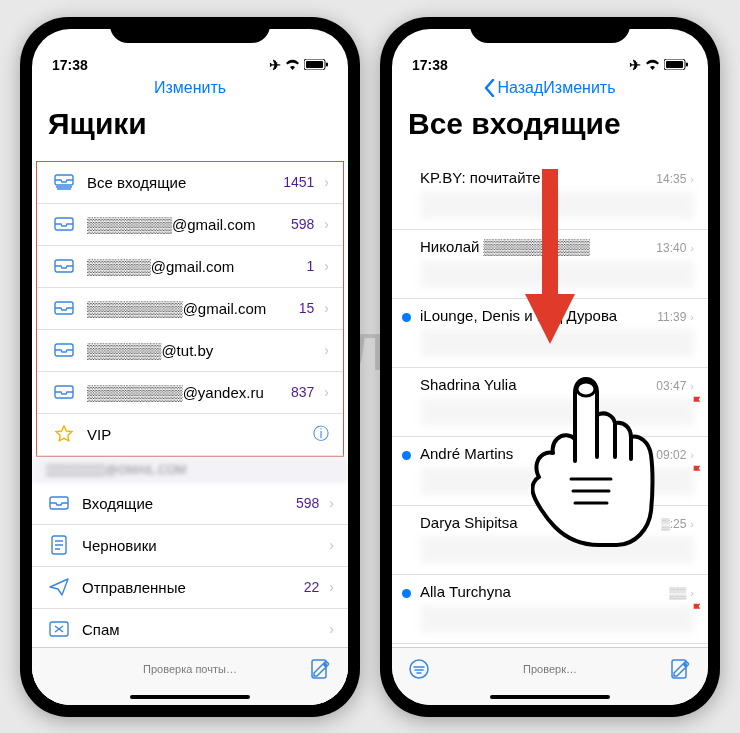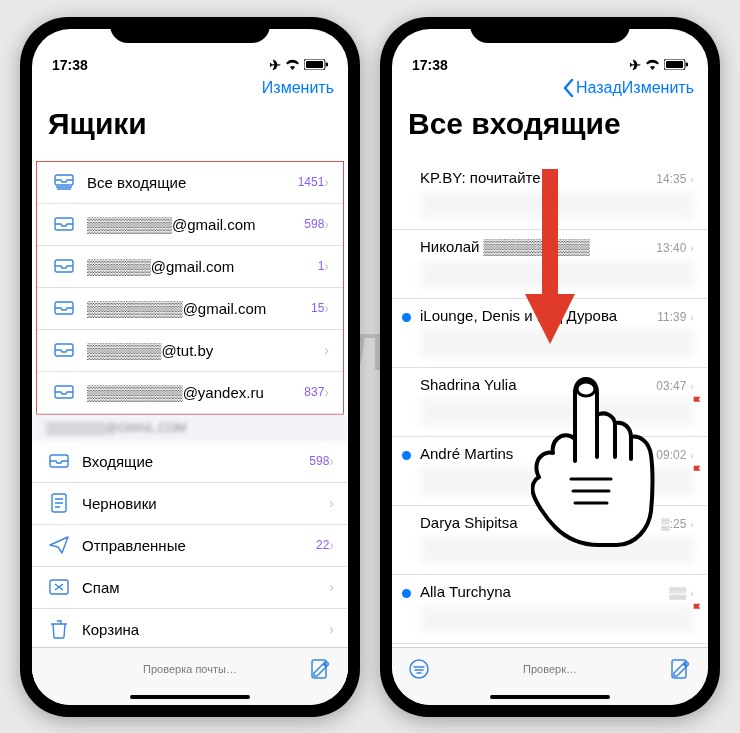--- a/index.html
+++ b/index.html
@@ -3,30 +3,30 @@
 <meta charset="utf-8">
 <style>
   * { box-sizing: border-box; margin: 0; padding: 0; font-family: -apple-system, Helvetica, Arial, sans-serif; }
   body { background: #e8e8e8; width: 740px; height: 733px; display: flex; gap: 20px; justify-content: center; align-items: center; position: relative; }
   .watermark { position: absolute; left: 50%; top: 48%; transform: translate(-50%,-50%); font-size: 52px; color: rgba(120,120,120,0.28); font-weight: 400; letter-spacing: 1px; z-index: 1; pointer-events: none; }
   .phone { width: 340px; height: 700px; background: #000; border-radius: 48px; padding: 12px; position: relative; box-shadow: 0 4px 20px rgba(0,0,0,0.3); z-index: 2; }
   .screen { width: 100%; height: 100%; background: #fff; border-radius: 38px; overflow: hidden; position: relative; }
   .notch { position: absolute; top: 0; left: 50%; transform: translateX(-50%); width: 160px; height: 26px; background: #000; border-radius: 0 0 18px 18px; z-index: 10; }
   .status-bar { height: 44px; display: flex; justify-content: space-between; align-items: flex-end; padding: 0 20px; font-size: 14px; font-weight: 600; }
   .status-right { display: flex; gap: 4px; align-items: center; }
-  .nav-bar { display: flex; justify-content: flex-end; align-items: center; padding: 6px 14px; }
+  .nav-bar { display: flex; justify-content: center; align-items: center; padding: 6px 14px; }
   .nav-link { color: #007aff; font-size: 16px; }
   .back-link { display: flex; align-items: center; gap: 2px; }
   .page-title { font-size: 30px; font-weight: 700; padding: 4px 16px 20px; }
   .highlight-box { border: 1.5px solid #d9534f; margin: 0 4px; }
   .list-row { display: flex; align-items: center; height: 42px; padding: 0 14px; border-bottom: 0.5px solid #e0e0e0; background: #fff; }
   .list-row .icon { width: 26px; color: #3a86e0; display: flex; justify-content: center; }
   .list-row .icon.star { color: #f5b301; }
   .list-row .label { flex: 1; font-size: 15px; color: #000; padding-left: 10px; }
-  .list-row .count { color: #8b5cf6; font-size: 12px; margin-right: 0; }
+  .list-row .count { color: #4c1d95; font-size: 14px; margin-right: 10px; }
   .list-row .chev { color: #c5c5c7; font-size: 14px; }
   .list-row .info { color: #3a86e0; font-size: 16px; }
   .section-header { background: #f2f2f7; padding: 6px 14px; font-size: 12px; color: #8a8a8e; filter: blur(2px); }
   .msg-row { padding: 8px 14px 10px 28px; border-bottom: 0.5px solid #e0e0e0; position: relative; }
   .msg-top { display: flex; justify-content: space-between; align-items: baseline; }
   .msg-sender { font-size: 15px; font-weight: 400; }
   .msg-time { font-size: 12px; color: #9a9a9a; }
   .msg-chev { color: #c5c5c7; font-size: 11px; margin-left: 4px; }
   .msg-body { height: 28px; background: linear-gradient(#f0f0f0,#f0f0f0); border-radius: 2px; margin-top: 4px; filter: blur(3px); opacity: 0.6; }
   .unread-dot { position: absolute; left: 10px; top: 14px; width: 9px; height: 9px; background: #007aff; border-radius: 50%; }
@@ -132,20 +132,29 @@
           <span class="icon">
             <svg width="20" height="14" viewBox="0 0 20 14">
               <rect x="1" y="1" width="18" height="12" rx="2" fill="none" stroke="#3a86e0" stroke-width="1.4"></rect>
               <path d="M1 7l6 0 1 2h4l1-2h6" fill="none" stroke="#3a86e0" stroke-width="1.4"></path>
             </svg>
           </span>
           <span class="label">▒▒▒▒▒▒▒▒▒@yandex.ru</span>
           <span class="count">837</span>
           <span class="chev">›</span>
         </div>
+        <div class="list-row">
+          <span class="icon star">
+            <svg width="18" height="18" viewBox="0 0 18 18">
+              <path d="M9 1l2.4 5 5.4.6-4 3.8 1 5.4L9 13.4 4.2 15.8l1-5.4-4-3.8 5.4-.6z" fill="none" stroke="#f5b301" stroke-width="1.4"></path>
+            </svg>
+          </span>
+          <span class="label">VIP</span>
+          <span class="info">ⓘ</span>
+        </div>
       </div>
 
     <div class="section-header">▒▒▒▒▒▒▒@GMAIL.COM</div>
 
     <div id="folders-list">
         <div class="list-row">
           <span class="icon">
             <svg width="20" height="14" viewBox="0 0 20 14">
               <rect x="1" y="1" width="18" height="12" rx="2" fill="none" stroke="#3a86e0" stroke-width="1.4"></rect>
               <path d="M1 7l6 0 1 2h4l1-2h6" fill="none" stroke="#3a86e0" stroke-width="1.4"></path>

